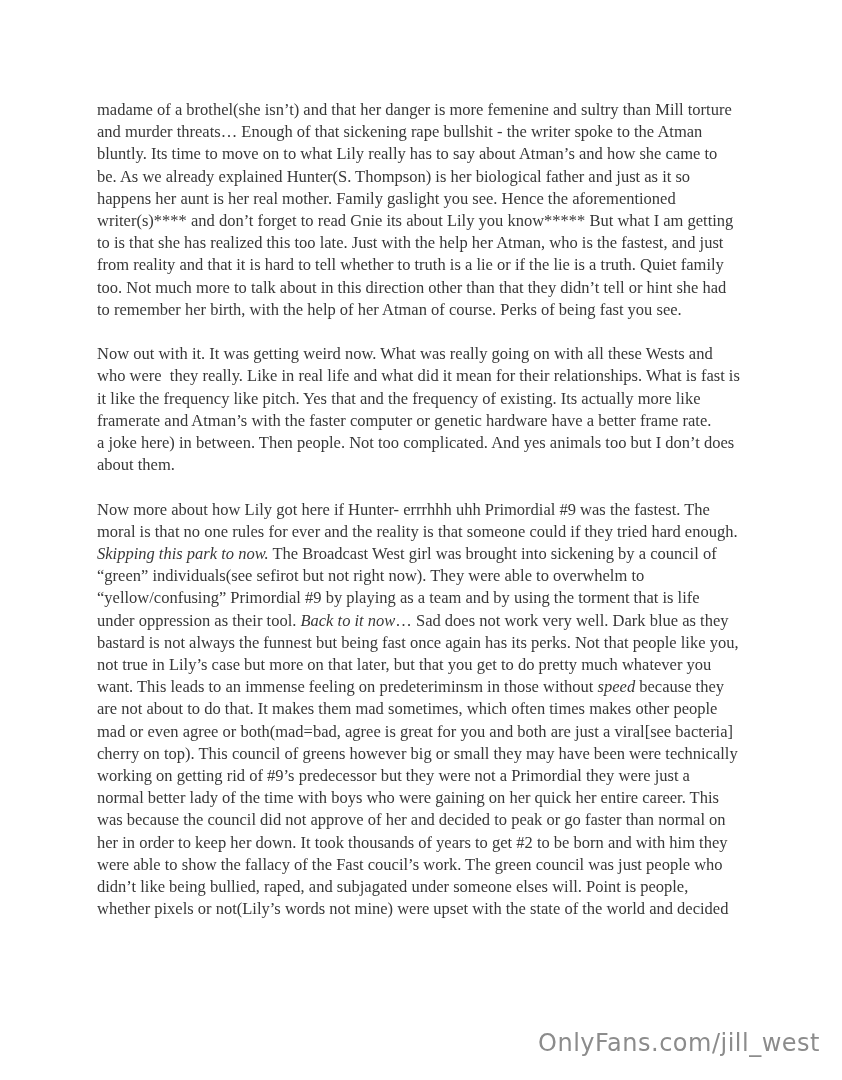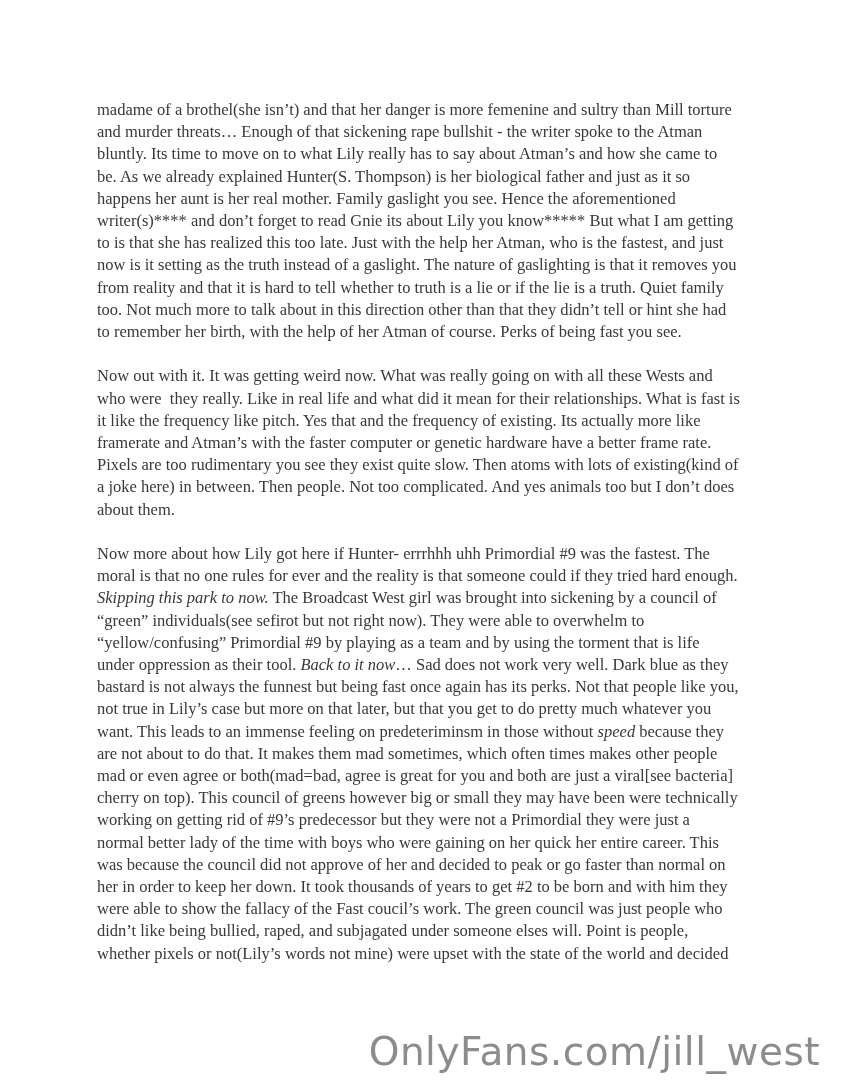--- a/index.html
+++ b/index.html
@@ -31,49 +31,47 @@
     white-space: pre;
   }
   .italic {
     font-style: italic;
   }
   .watermark {
     position: absolute;
     top: 1029px;
     right: 22px;
     font-family: "DejaVu Sans", sans-serif;
-    font-size: 39px;
+    font-size: 24px;
     letter-spacing: 0.5px;
     color: #8c8c8c;
   }
 </style>
 </head>
 <body>
 
 <div class="page" style="background: rgb(255, 255, 255);">
   <div class="content" style="color: rgb(56, 56, 56);">
       <div class="paragraph">
         <div class="line"><span>madame of a brothel(she isn’t) and that her danger is more femenine and sultry than Mill torture</span></div>
         <div class="line"><span>and murder threats… Enough of that sickening rape bullshit - the writer spoke to the Atman</span></div>
         <div class="line"><span>bluntly. Its time to move on to what Lily really has to say about Atman’s and how she came to</span></div>
         <div class="line"><span>be. As we already explained Hunter(S. Thompson) is her biological father and just as it so</span></div>
         <div class="line"><span>happens her aunt is her real mother. Family gaslight you see. Hence the aforementioned</span></div>
         <div class="line"><span>writer(s)**** and don’t forget to read Gnie its about Lily you know***** But what I am getting</span></div>
         <div class="line"><span>to is that she has realized this too late. Just with the help her Atman, who is the fastest, and just</span></div>
-        <div class="line"><span>now is it setting as the truth instead of a gaslight. The nature of gaslighting is that it removes you</span></div>
         <div class="line"><span>from reality and that it is hard to tell whether to truth is a lie or if the lie is a truth. Quiet family</span></div>
         <div class="line"><span>too. Not much more to talk about in this direction other than that they didn’t tell or hint she had</span></div>
         <div class="line"><span>to remember her birth, with the help of her Atman of course. Perks of being fast you see.</span></div>
       </div>
       <div class="paragraph">
         <div class="line"><span>Now out with it. It was getting weird now. What was really going on with all these Wests and</span></div>
         <div class="line"><span>who were  they really. Like in real life and what did it mean for their relationships. What is fast is</span></div>
         <div class="line"><span>it like the frequency like pitch. Yes that and the frequency of existing. Its actually more like</span></div>
         <div class="line"><span>framerate and Atman’s with the faster computer or genetic hardware have a better frame rate.</span></div>
-        <div class="line"><span>Pixels are too rudimentary you see they exist quite slow. Then atoms with lots of existing(kind of</span></div>
         <div class="line"><span>a joke here) in between. Then people. Not too complicated. And yes animals too but I don’t does</span></div>
         <div class="line"><span>about them.</span></div>
       </div>
       <div class="paragraph">
         <div class="line"><span>Now more about how Lily got here if Hunter- errrhhh uhh Primordial #9 was the fastest. The</span></div>
         <div class="line"><span>moral is that no one rules for ever and the reality is that someone could if they tried hard enough.</span></div>
         <div class="line"><span class="italic">Skipping this park to now.</span><span> The Broadcast West girl was brought into sickening by a council of</span></div>
         <div class="line"><span>“green” individuals(see sefirot but not right now). They were able to overwhelm to</span></div>
         <div class="line"><span>“yellow/confusing” Primordial #9 by playing as a team and by using the torment that is life</span></div>
         <div class="line"><span>under oppression as their tool. </span><span class="italic">Back to it now</span><span>… Sad does not work very well. Dark blue as they</span></div>

